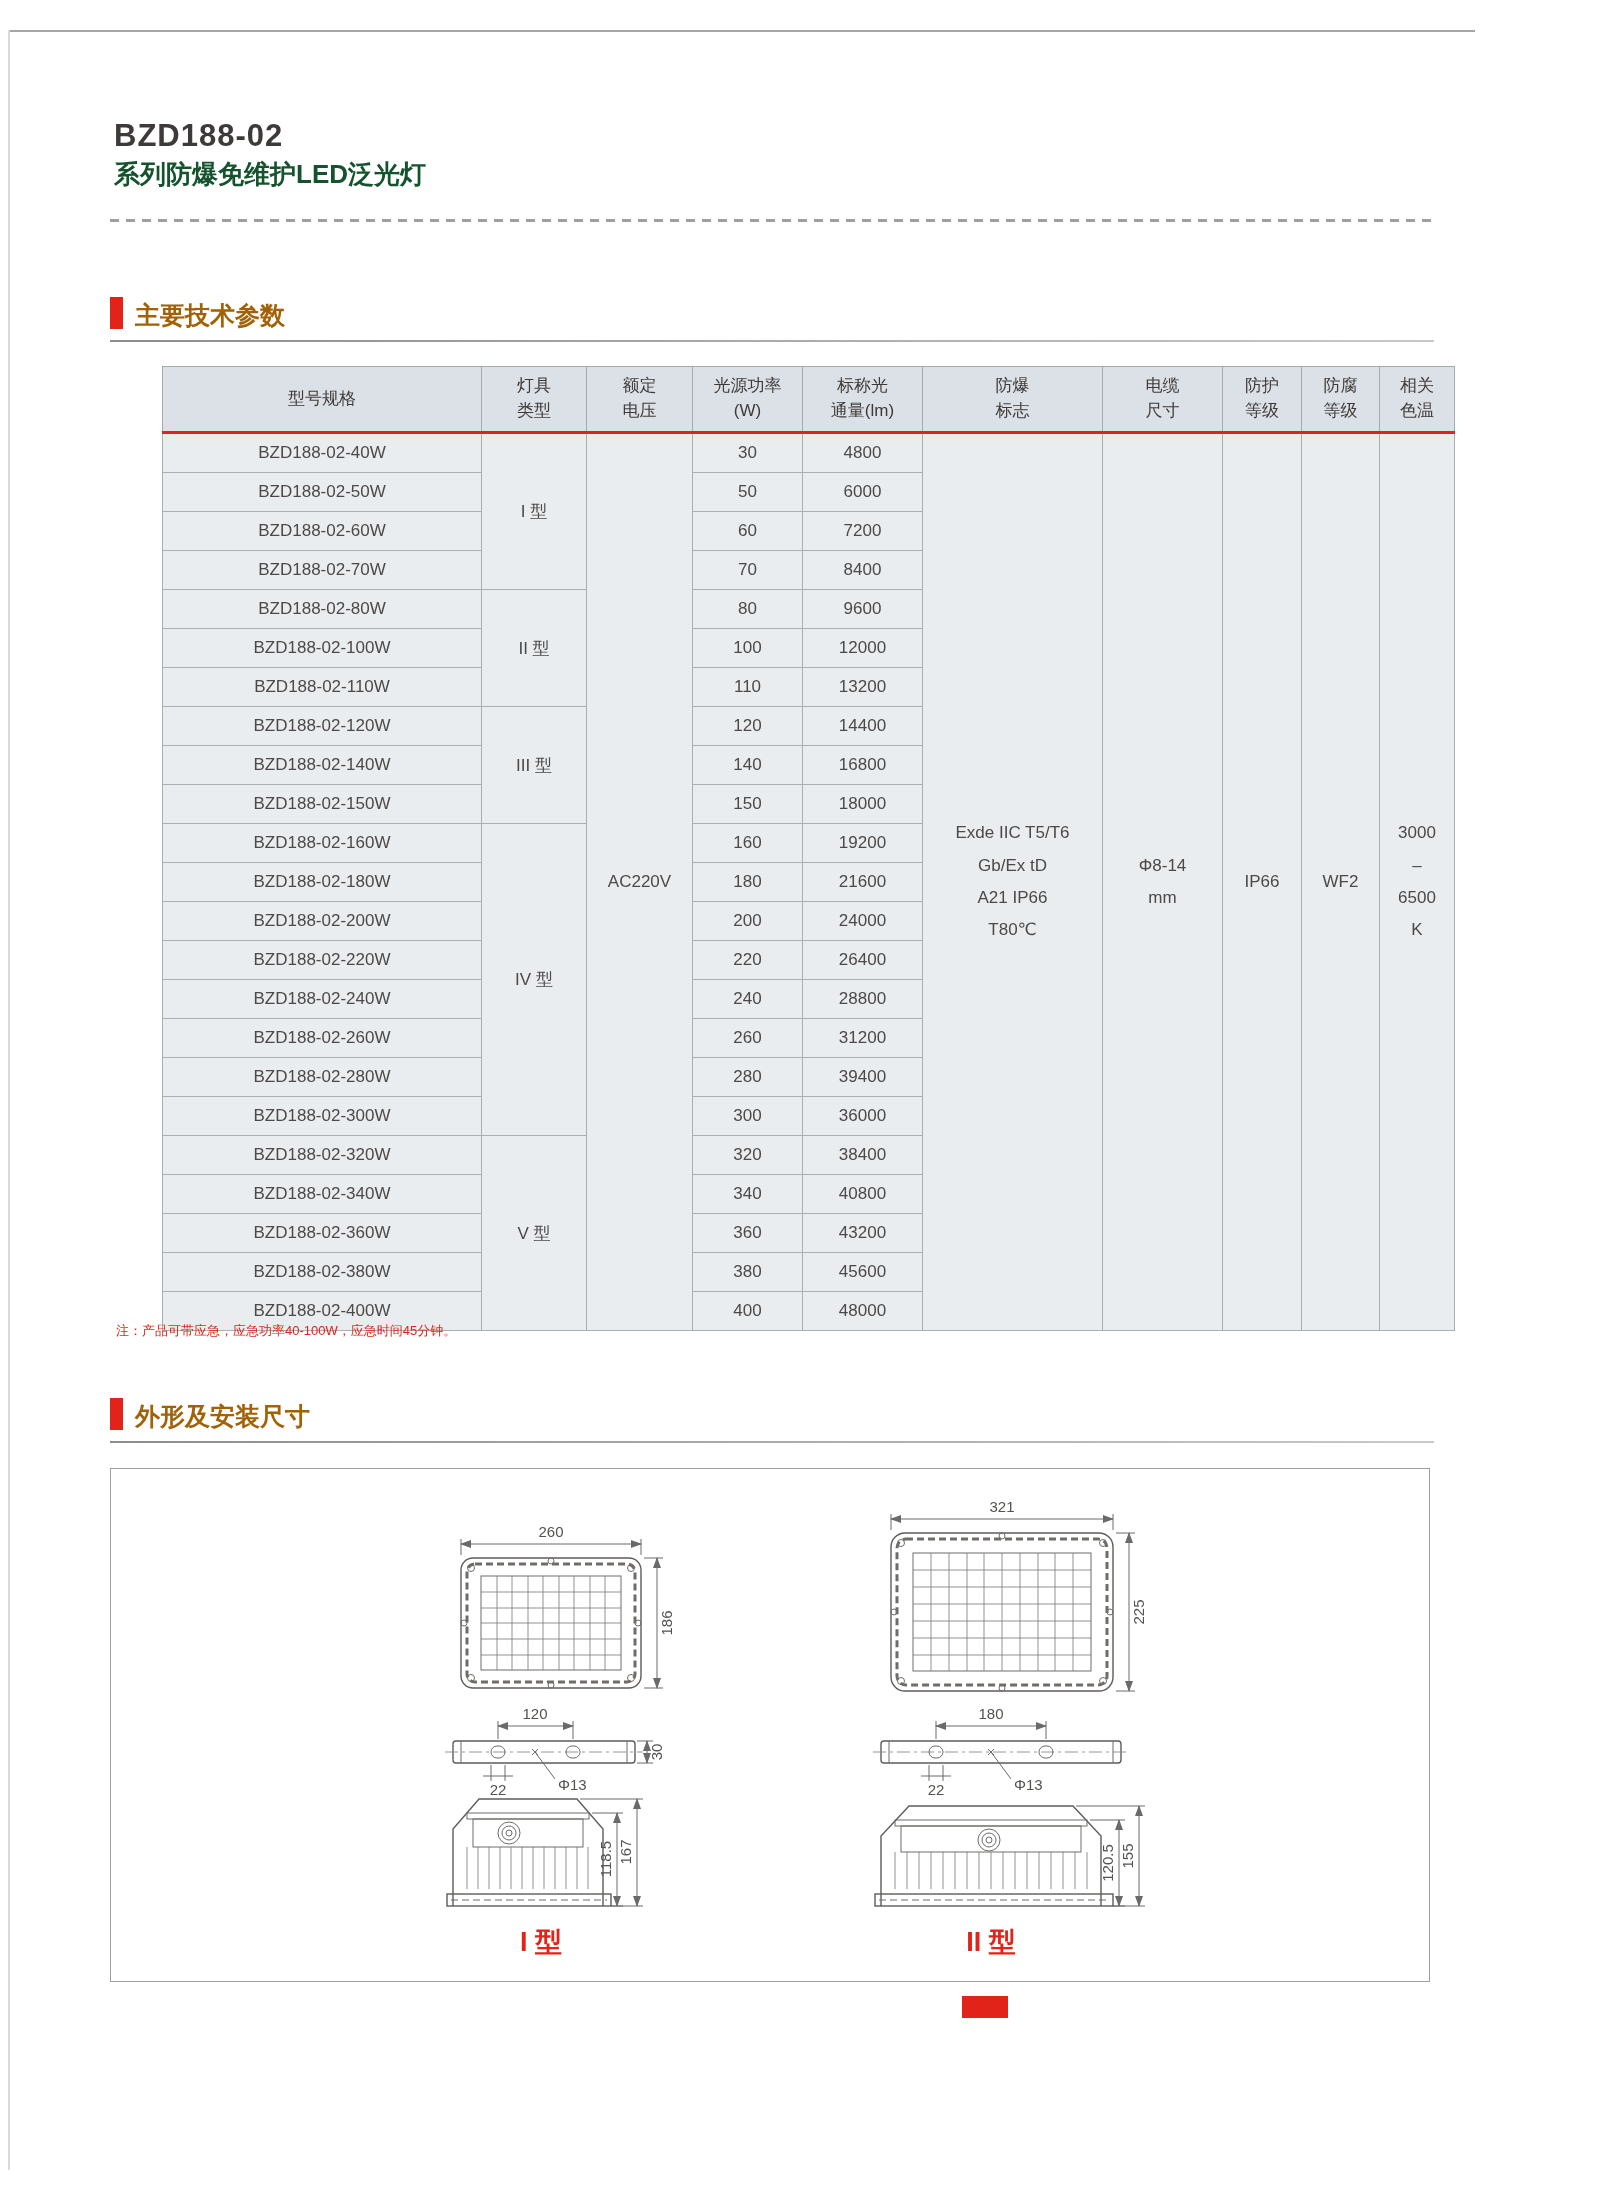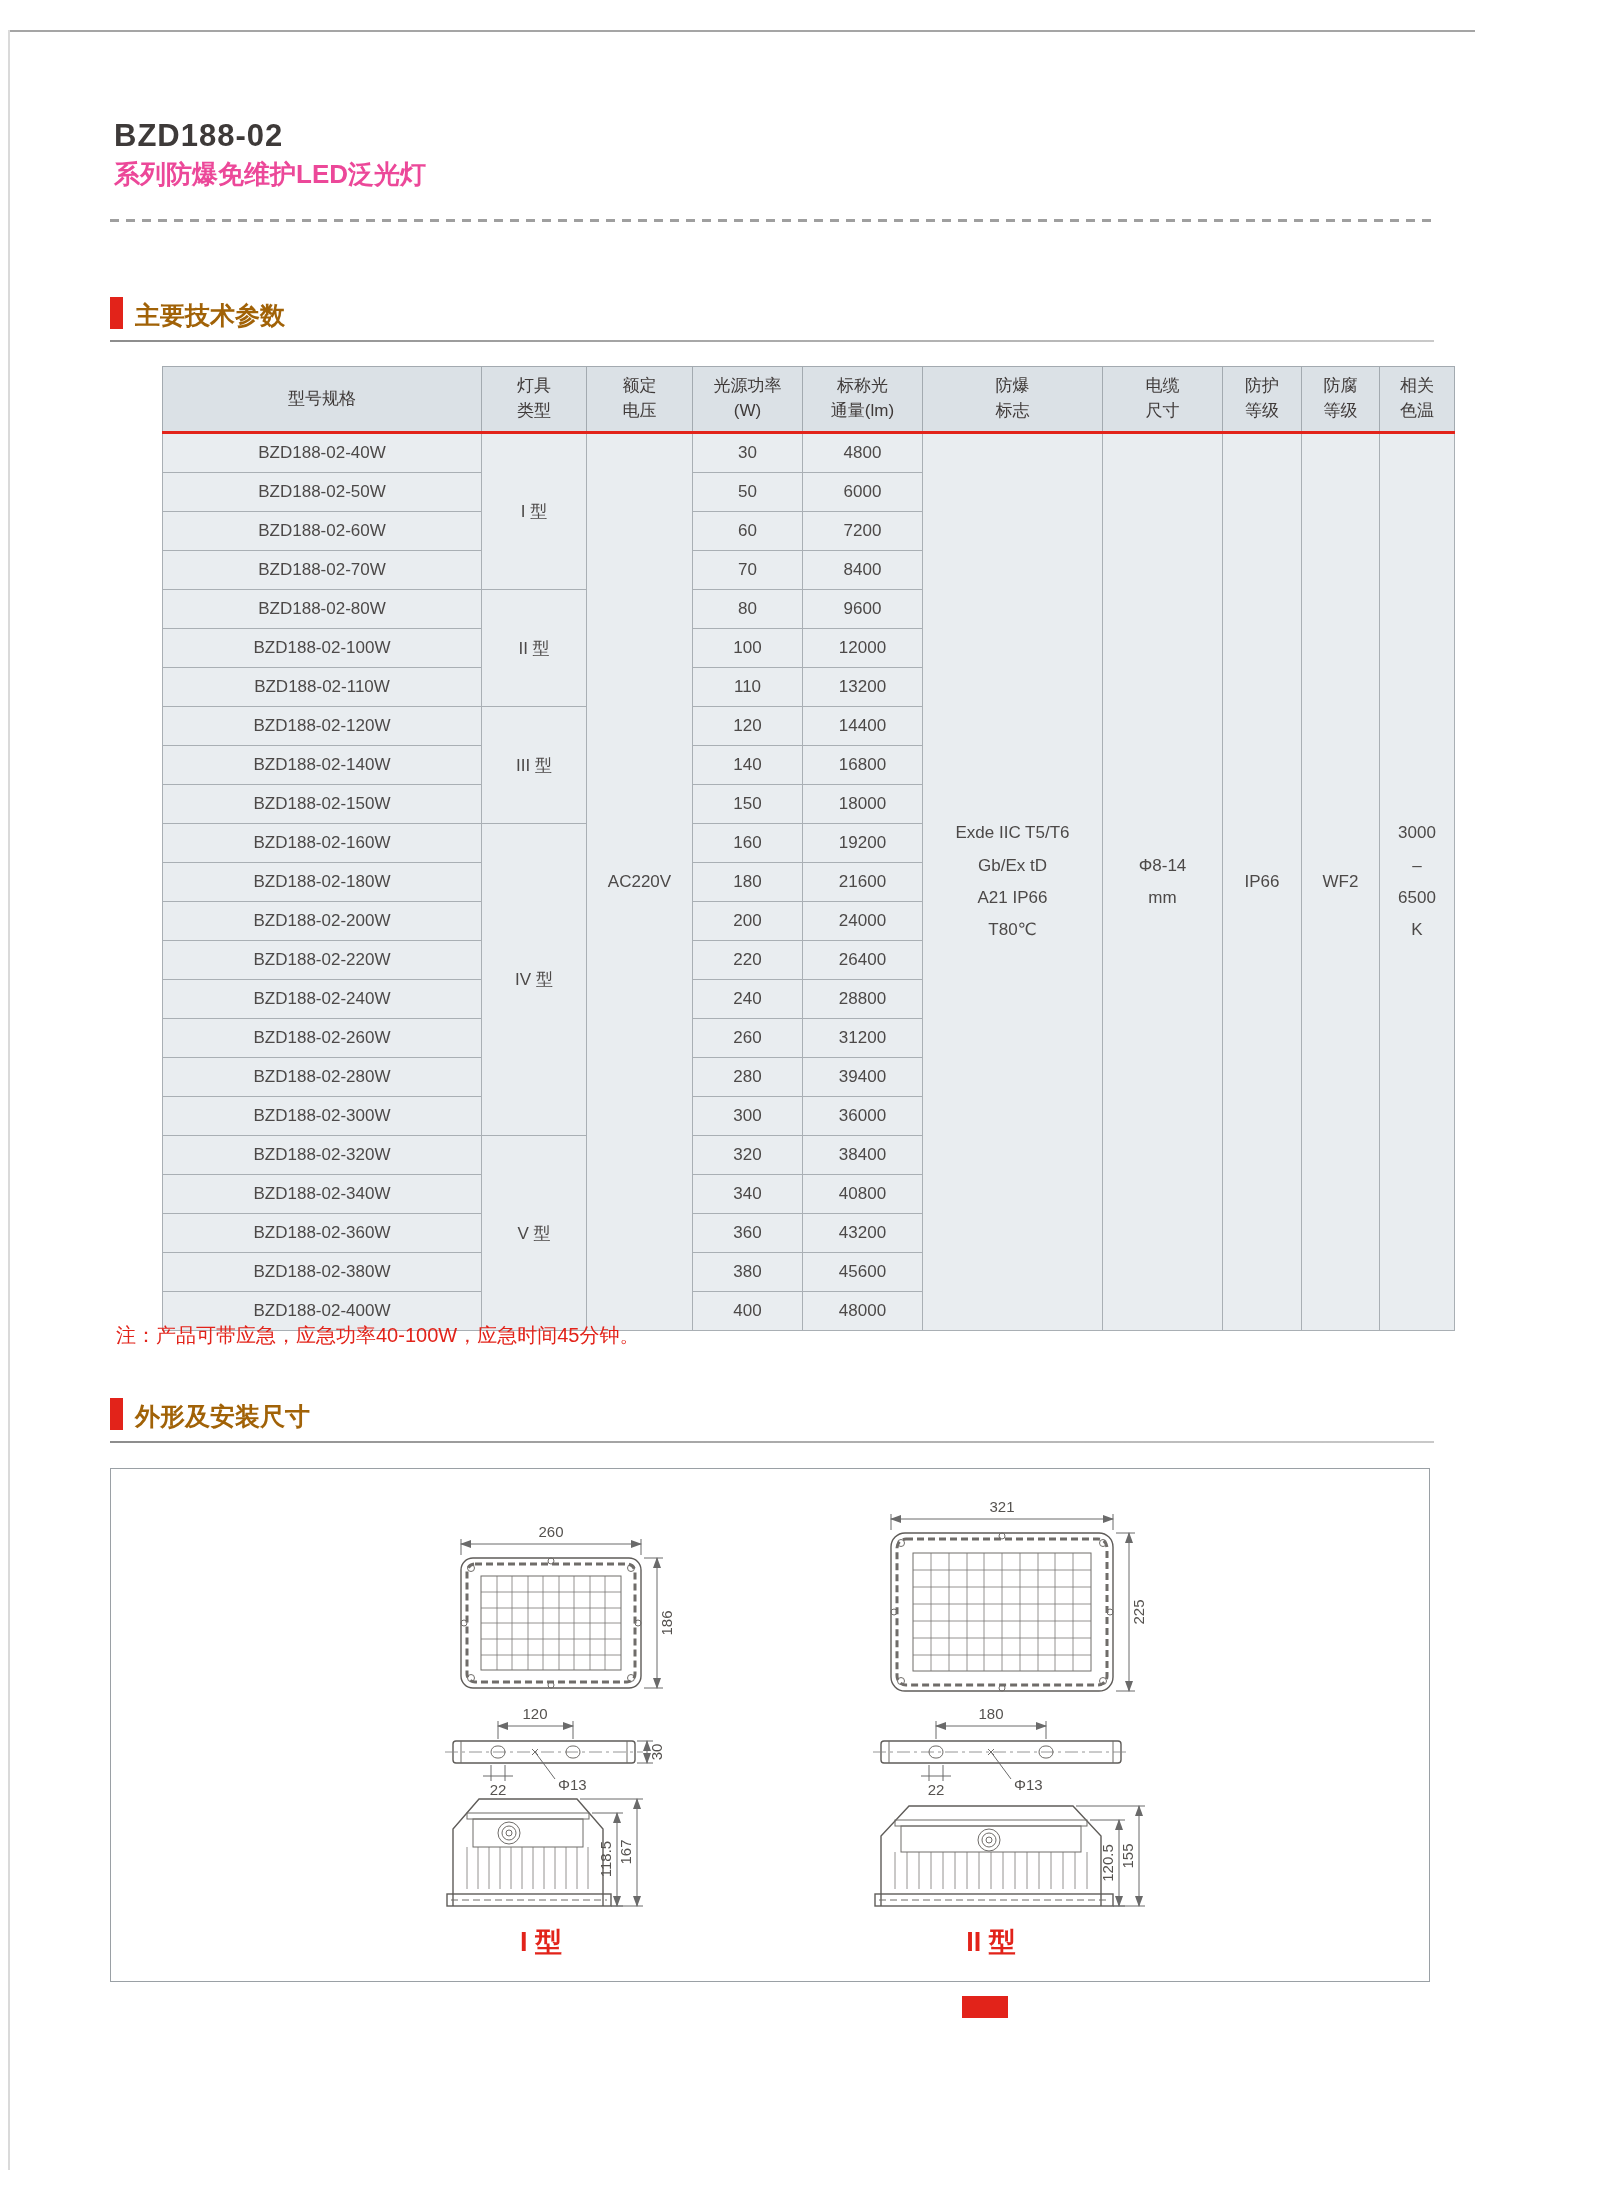--- a/index.html
+++ b/index.html
@@ -5,41 +5,41 @@
   html,body{margin:0;padding:0;}
   body{font-family:"Liberation Sans","DejaVu Sans",sans-serif;background:#ffffff;}
   .page{position:relative;width:1475px;height:2200px;background:#fff;overflow:hidden;}
 
   
   .frame-top{position:absolute;left:8px;top:30px;width:1478px;height:2px;background:#a5a5a5;}
   .frame-left{position:absolute;left:8px;top:30px;width:2px;height:2140px;background:#dadada;}
 
   
   .page-title{position:absolute;left:114px;top:118px;font-size:31px;font-weight:bold;color:#3e3a39;letter-spacing:1px;}
-  .page-subtitle{position:absolute;left:114px;top:157px;font-size:26px;font-weight:bold;color:#ec4899;}
+  .page-subtitle{position:absolute;left:114px;top:157px;font-size:26px;font-weight:bold;color:#14532d;}
   .dashed-line{position:absolute;left:110px;top:219px;width:1324px;height:3px;
     background:repeating-linear-gradient(90deg,#9f9f9f 0 9px,transparent 9px 16px);}
 
   
   .section-bullet{position:absolute;width:13px;height:32px;background:#e2231a;}
   .section-title{position:absolute;font-size:25px;font-weight:bold;color:#a16207;}
   .section-underline{position:absolute;width:1324px;height:2px;background:linear-gradient(90deg,#8d8d8d,#c9c9c9);}
 
   
   .spec-table-wrap{position:absolute;left:138px;top:366px;margin-left:24px;}
   table.spec{border-collapse:collapse;table-layout:fixed;width:1292px;text-align:center;}
   table.spec thead th{
     background:#dbe1e6;border:1px solid #a3aab0;border-bottom:3px solid #e2231a;
     height:64px;font-weight:400;font-size:17px;color:#3f3a39;line-height:1.45;padding:0 2px;}
   table.spec tbody td{
     background:#e9edf0;border:1px solid #a9afb4;height:38px;
     font-size:17px;color:#4c4948;padding:0 2px;}
   table.spec tbody td.multi{line-height:1.9;}
 
-  .spec-note{position:absolute;left:116px;top:1322px;font-size:20px;color:#e2231a;font-weight:500;}
+  .spec-note{position:absolute;left:116px;top:1322px;font-size:13px;color:#e2231a;font-weight:500;}
 
   
   .drawings-box{position:absolute;left:110px;top:1468px;width:1318px;height:512px;border:1px solid #9aa0a5;background:#fff;}
   .dwg{display:block;}
   .dwg .ol{stroke:#5f5c59;stroke-width:1.4;fill:none;}
   .dwg .thin{stroke:#6f6c69;stroke-width:1;fill:none;}
   .dwg .perf{stroke:#6f6c69;stroke-width:3;fill:none;stroke-dasharray:7 4;}
   .dwg .grid{stroke:#7a7774;stroke-width:0.8;fill:none;}
   .dwg .dim{stroke:#6a6a6a;stroke-width:1;fill:none;}
   .dwg .center{stroke:#8a8a8a;stroke-width:0.9;fill:none;stroke-dasharray:13 4 3 4;}

